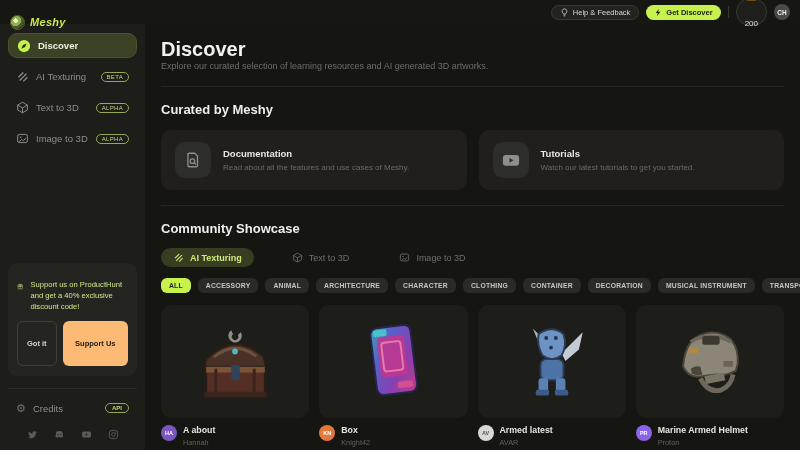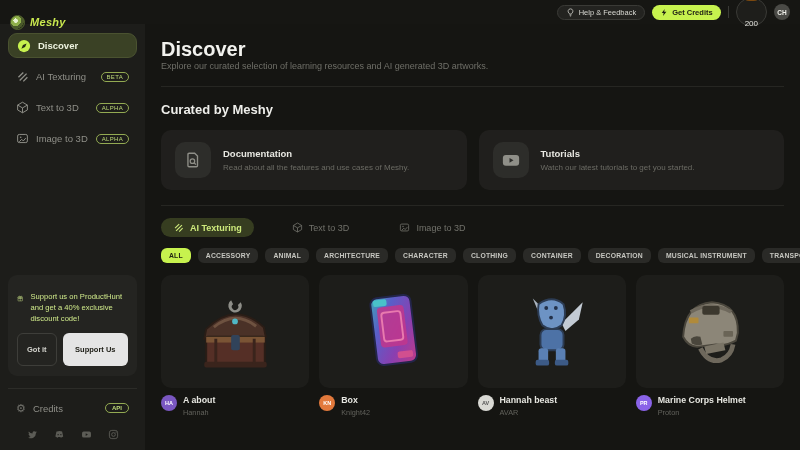--- a/index.html
+++ b/index.html
@@ -39,22 +39,22 @@
   .nav-item svg { flex:0 0 auto; }
   .badge { margin-left:auto; font-size:6px; color:#bcd878; border:1px solid #93aa52;
     border-radius:999px; padding:1px 5px; letter-spacing:.3px; }
   .promo { margin-top:auto; background:#242421; border-radius:9px; padding:9px 9px 10px; margin-bottom:10px;}
   .promo-head { display:flex; gap:7px;margin-top:7px; }
   .promo-text { color:#cfe98a; font-size:7.6px; line-height:1.45; }
   .promo-btns { display:flex; gap:6px; margin-top:9px; }
   .btn-gotit { background:transparent; border:1px solid #3e3e3a; color:#d4d4ce;
     border-radius:6px; font-size:7.5px; font-weight:bold; padding:4px 9px; cursor:pointer;
     font-family:"Liberation Sans",sans-serif;}
-  .btn-support { background:#e5e5e5; border:none; color:#1c1c14; flex:1;
-    border-radius:6px; font-size:7.5px; font-weight:bold; padding:12px 9px; cursor:pointer;
+  .btn-support { background:#fdba74; border:none; color:#1c1c14; flex:1;
+    border-radius:6px; font-size:7.5px; font-weight:bold; padding:18px 9px; cursor:pointer;
     font-family:"Liberation Sans",sans-serif;}
   .side-div { border-top:1px solid #2c2c28; margin:2px 0 8px; }
   .settings-row { display:flex; align-items:center; gap:7px; padding:0 8px; height:22px;
     color:#8f8f88; font-size:9.5px; cursor:pointer; }
   .gear { font-size:11px; color:#72726c; }
   .api-badge { margin-left:auto; font-size:6px; color:#bcd878; border:1px solid #93aa52;
     border-radius:999px; padding:1px 6px; font-weight:bold; }
   .social-row { display:flex; justify-content:center; gap:16px; padding:10px 0 4px; color:#5c5c56; }
   .social-row svg { cursor:pointer; }
   
@@ -103,21 +103,21 @@
       <svg width="9" height="9" viewBox="0 0 16 16">
           <path d="M8 1.5a4.3 4.3 0 0 1 2.6 7.7c-.5.4-.8 1-.8 1.6H6.2c0-.6-.3-1.2-.8-1.6A4.3 4.3 0 0 1 8 1.5z" fill="none" stroke="#d8d8d2" stroke-width="1.3"></path>
           <path d="M6.3 12.6h3.4M7 14.3h2" stroke="#d8d8d2" stroke-width="1.2"></path>
         </svg>
       <span>Help &amp; Feedback</span>
     </div>
     <div class="pill-btn credits-btn">
       <svg width="8" height="9" viewBox="0 0 16 16">
           <path d="M9.5 1 3.5 9h3.8L6 15l6.8-8.6H8.3L9.5 1z" fill="#1c1c14"></path>
         </svg>
-      <span>Get Credits</span>
+      <span>Get Discover</span>
     </div>
     <div class="vdiv"></div>
     <div class="credits-pill">
       <div class="coin"></div>
       <span>200</span>
     </div>
     <div class="avatar-top">CH</div>
   </div>
 </div>
 
@@ -224,20 +224,21 @@
           </svg>
       </div>
       <div>
         <div class="cc-title">Tutorials</div>
         <div class="cc-desc">Watch our latest tutorials to get you started.</div>
       </div>
     </div>
   </div>
 
   <div class="hdiv"></div>
+  <div class="section-h">Community Showcase</div>
 
   <div class="tabs-row">
     <div class="tab active">
       <svg width="11" height="11" viewBox="0 0 16 16">
           <path d="M3 9 9 3M4.5 13 13 4.5M9 14l5-5" stroke="#cde97c" stroke-width="1.7" fill="none"></path>
         </svg>
       <span>AI Texturing</span>
     </div>
     <div class="tab">
       <svg width="11" height="11" viewBox="0 0 16 16">
@@ -335,21 +336,21 @@
           <rect x="38" y="42" width="24" height="22" rx="6" fill="#4d72a6" stroke="#2c3c54" stroke-width="2"></rect>
           <rect x="36" y="62" width="10" height="16" rx="3" fill="#5a80b4"></rect>
           <rect x="54" y="62" width="10" height="16" rx="3" fill="#5a80b4"></rect>
           <rect x="33" y="74" width="14" height="6" rx="2" fill="#3c5a86"></rect>
           <rect x="53" y="74" width="14" height="6" rx="2" fill="#3c5a86"></rect>
         </svg>
       </div>
       <div class="art-info">
         <div class="av av3">AV</div>
         <div>
-          <div class="art-title">Hannah beast</div>
+          <div class="art-title">Armed latest</div>
           <div class="art-author">AVAR</div>
         </div>
       </div>
     </div>
 
     <div>
       <div class="art-img">
         <svg width="96" height="88" viewBox="0 0 100 90">
           <path d="M22 50 Q24 16 52 14 Q80 16 79 46 L77 54 Q66 60 56 58 L40 60 Q28 62 22 50z" fill="#8c8678" stroke="#4a463c" stroke-width="2"></path>
           <path d="M30 24 Q50 12 72 24" fill="none" stroke="#6e685c" stroke-width="4"></path>
@@ -357,19 +358,19 @@
           <rect x="28" y="30" width="10" height="6" rx="1" fill="#b08a3a"></rect>
           <rect x="64" y="44" width="10" height="6" rx="1" fill="#6a6456"></rect>
           <path d="M30 52 Q34 48 40 50 L42 58 Q36 60 31 57z" fill="#4a463c"></path>
           <path d="M40 62 Q48 78 62 74 Q72 70 74 58" fill="none" stroke="#6e685c" stroke-width="5"></path>
           <path d="M44 60 L64 56 L66 64 L46 68z" fill="#7a7466"></path>
         </svg>
       </div>
       <div class="art-info">
         <div class="av av4">PR</div>
         <div>
-          <div class="art-title">Marine Corps Helmet</div>
+          <div class="art-title">Marine Armed Helmet</div>
           <div class="art-author">Proton</div>
         </div>
       </div>
     </div>
   </div>
 </div>
 
 </body></html>

